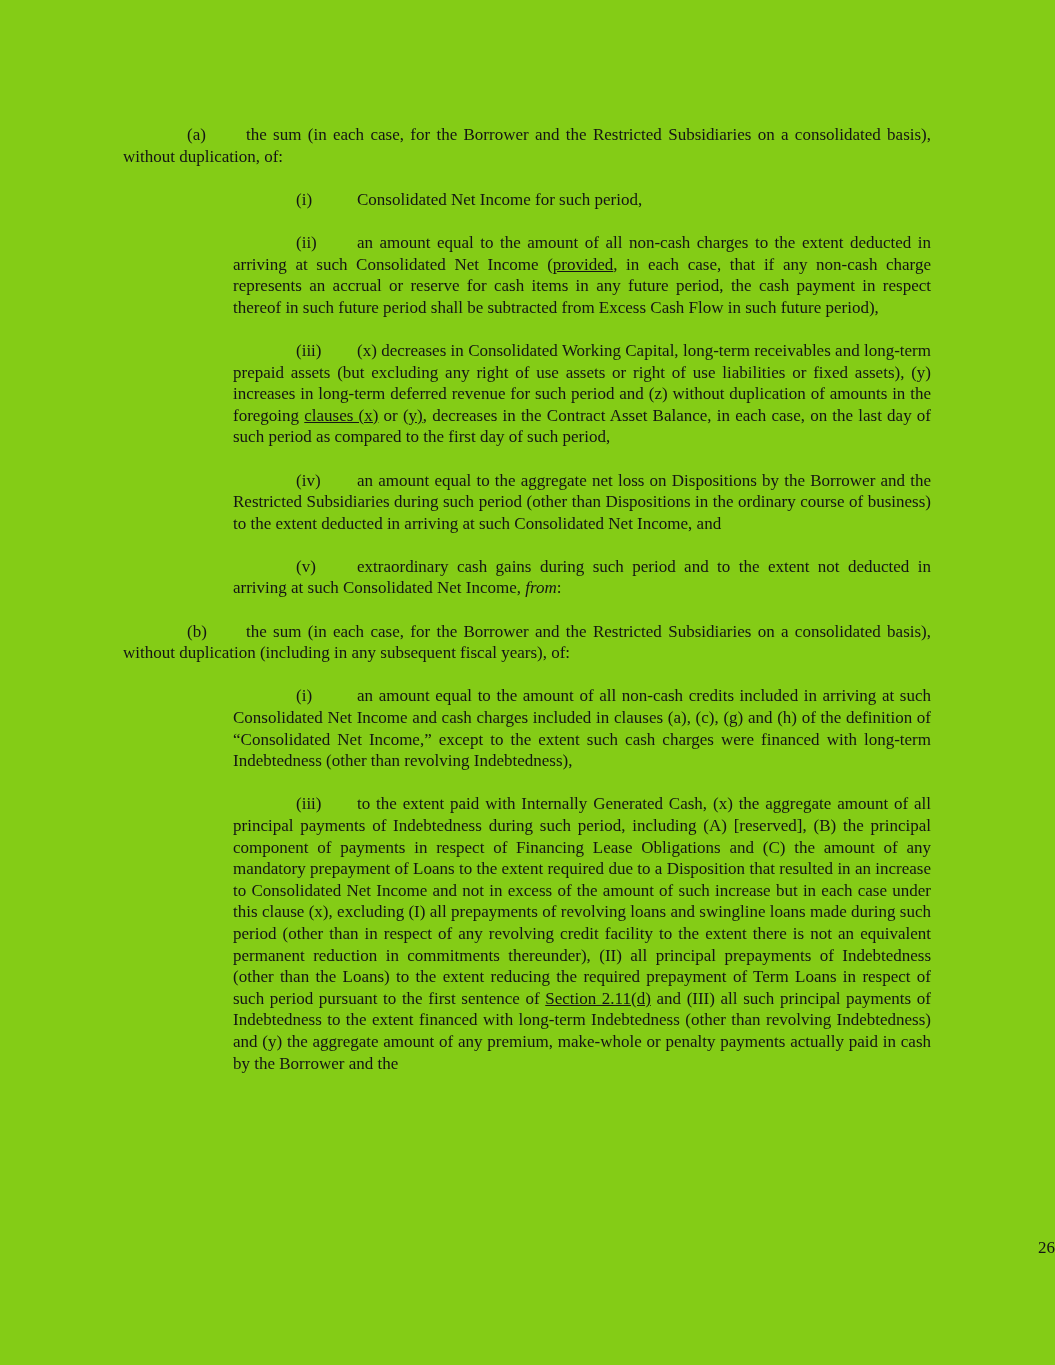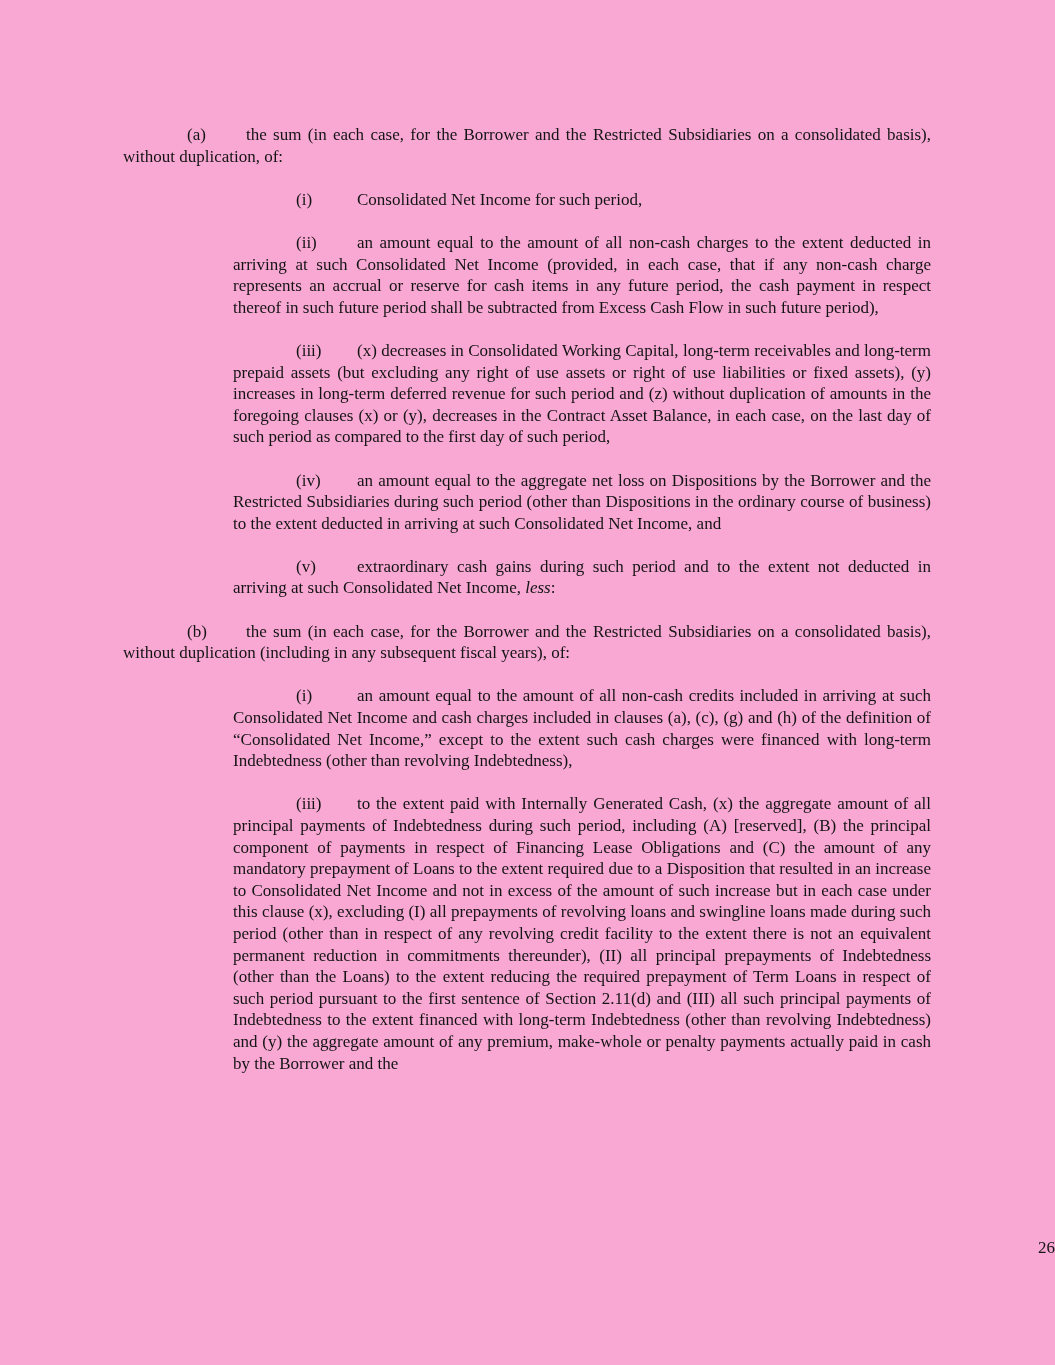--- a/index.html
+++ b/index.html
@@ -5,21 +5,21 @@
   html, body {
     margin: 0;
     padding: 0;
     background: #e8e8e8;
   }
   .page {
     position: relative;
     width: 1055px;
     height: 1365px;
     margin: 0 auto;
-    background: #f9a8d4;
+    background: #84cc16;
     color: #141414;
     font-family: "Liberation Serif", "DejaVu Serif", serif;
     font-size: 17px;
     line-height: 21.6px;
     overflow: hidden;
   }
   .content {
     position: absolute;
     left: 123px;
     top: 124px;
@@ -35,39 +35,39 @@
   .content p.sub {
     margin-left: 110px;
     text-indent: 63px;
   }
   .plabel {
     display: inline-block;
     text-indent: 0;
   }
   .main .plabel { width: 59px; }
   .sub  .plabel { width: 61px; }
-  .run-u { }
+  .run-u { text-decoration: underline; }
   .run-i { font-style: italic; }
   .page-number {
     position: absolute;
     top: 1237px;
     left: 0;
     width: 100%;
     text-align: right;
   }
 </style>
 </head>
 <body>
 
 <div class="page">
   <div class="content" id="doc-content">
       <p class="main"><span class="plabel">(a)</span><span>the sum (in each case, for the Borrower and the Restricted Subsidiaries on a consolidated basis), without duplication, of:</span></p>
       <p class="sub"><span class="plabel">(i)</span><span>Consolidated Net Income for such period,</span></p>
       <p class="sub"><span class="plabel">(ii)</span><span>an amount equal to the amount of all non-cash charges to the extent deducted in arriving at such Consolidated Net Income (</span><span class="run-u">provided</span><span>, in each case, that if any non-cash charge represents an accrual or reserve for cash items in any future period, the cash payment in respect thereof in such future period shall be subtracted from Excess Cash Flow in such future period),</span></p>
       <p class="sub"><span class="plabel">(iii)</span><span>(x) decreases in Consolidated Working Capital, long-term receivables and long-term prepaid assets (but excluding any right of use assets or right of use liabilities or fixed assets), (y) increases in long-term deferred revenue for such period and (z) without duplication of amounts in the foregoing </span><span class="run-u">clauses (x)</span><span> or </span><span class="run-u">(y)</span><span>, decreases in the Contract Asset Balance, in each case, on the last day of such period as compared to the first day of such period,</span></p>
       <p class="sub"><span class="plabel">(iv)</span><span>an amount equal to the aggregate net loss on Dispositions by the Borrower and the Restricted Subsidiaries during such period (other than Dispositions in the ordinary course of business) to the extent deducted in arriving at such Consolidated Net Income, and</span></p>
-      <p class="sub"><span class="plabel">(v)</span><span>extraordinary cash gains during such period and to the extent not deducted in arriving at such Consolidated Net Income, </span><span class="run-i">less</span><span>:</span></p>
+      <p class="sub"><span class="plabel">(v)</span><span>extraordinary cash gains during such period and to the extent not deducted in arriving at such Consolidated Net Income, </span><span class="run-i">from</span><span>:</span></p>
       <p class="main"><span class="plabel">(b)</span><span>the sum (in each case, for the Borrower and the Restricted Subsidiaries on a consolidated basis), without duplication (including in any subsequent fiscal years), of:</span></p>
       <p class="sub"><span class="plabel">(i)</span><span>an amount equal to the amount of all non-cash credits included in arriving at such Consolidated Net Income and cash charges included in clauses (a), (c), (g) and (h) of the definition of “Consolidated Net Income,” except to the extent such cash charges were financed with long-term Indebtedness (other than revolving Indebtedness),</span></p>
       <p class="sub"><span class="plabel">(iii)</span><span>to the extent paid with Internally Generated Cash, (x) the aggregate amount of all principal payments of Indebtedness during such period, including (A) [reserved], (B) the principal component of payments in respect of Financing Lease Obligations and (C) the amount of any mandatory prepayment of Loans to the extent required due to a Disposition that resulted in an increase to Consolidated Net Income and not in excess of the amount of such increase but in each case under this clause (x), excluding (I) all prepayments of revolving loans and swingline loans made during such period (other than in respect of any revolving credit facility to the extent there is not an equivalent permanent reduction in commitments thereunder), (II) all principal prepayments of Indebtedness (other than the Loans) to the extent reducing the required prepayment of Term Loans in respect of such period pursuant to the first sentence of </span><span class="run-u">Section 2.11(d)</span><span> and (III) all such principal payments of Indebtedness to the extent financed with long-term Indebtedness (other than revolving Indebtedness) and (y) the aggregate amount of any premium, make-whole or penalty payments actually paid in cash by the Borrower and the</span></p>
     </div>
   <div class="page-number">26</div>
 </div>
 
 </body></html>

